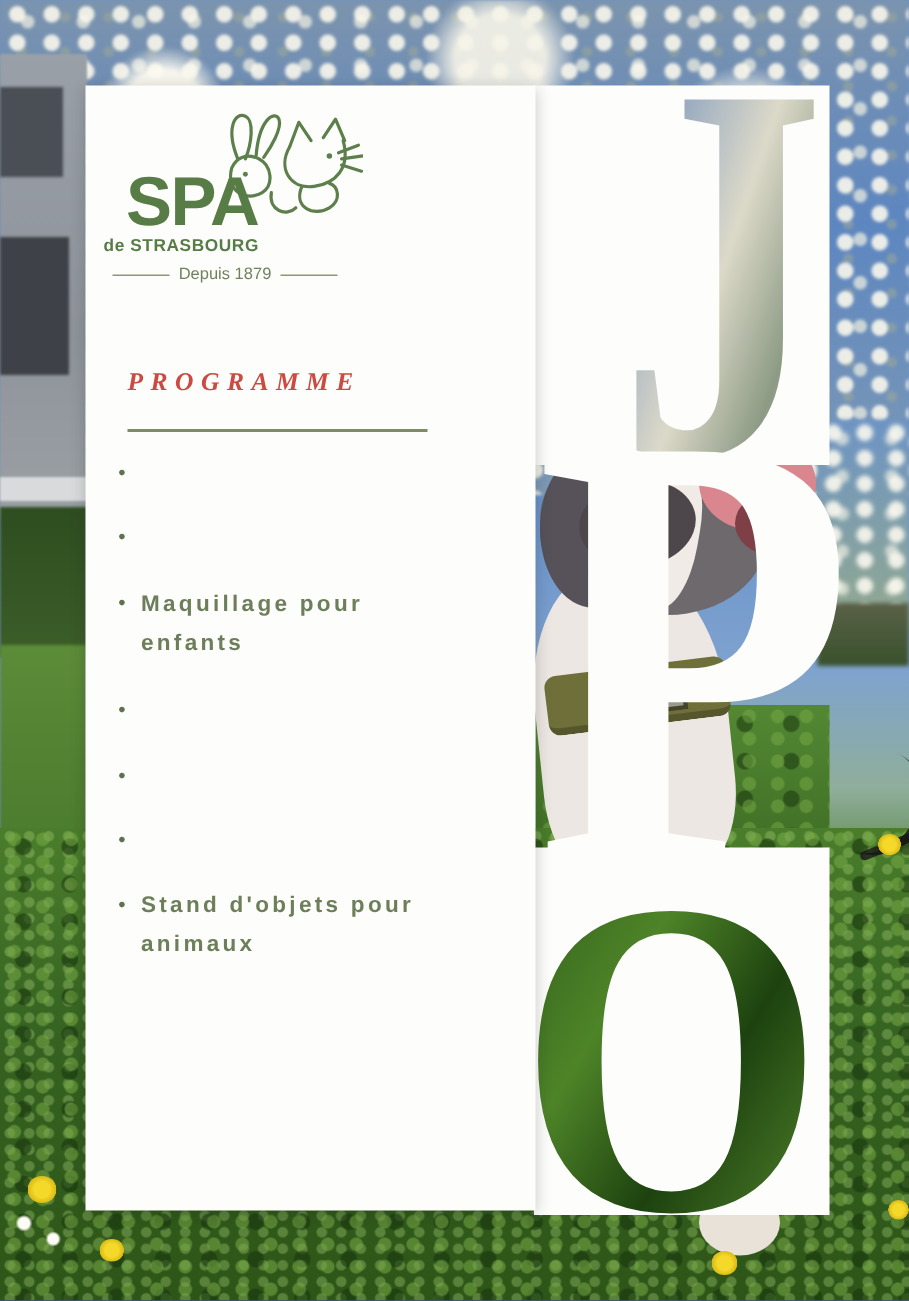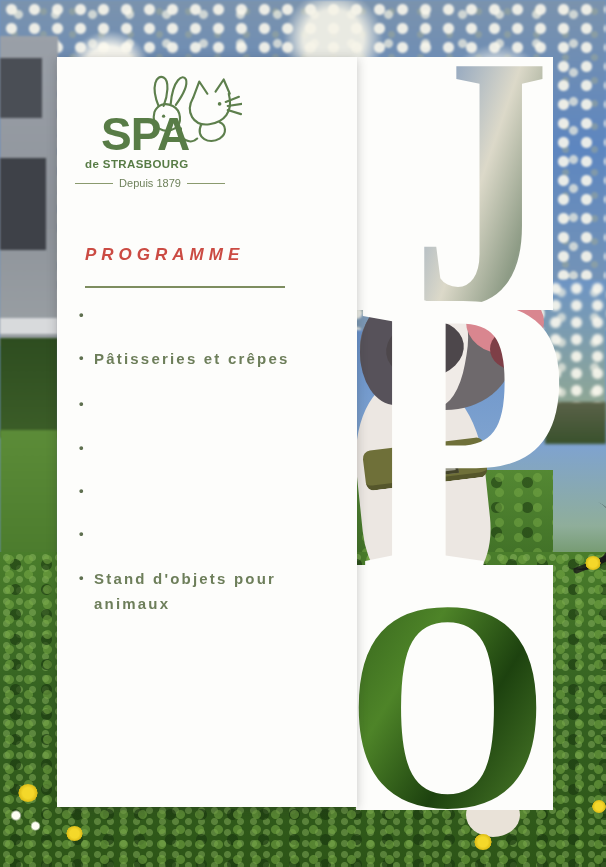--- a/index.html
+++ b/index.html
@@ -86,29 +86,29 @@
   .panel{background:#fdfdfb;}
   .panel-j{left:356px;top:57px;width:197px;height:253px;}
   .panel-o{left:356px;top:565px;width:197px;height:245px;}
   .ltr{position:absolute;overflow:visible;}
 
   
   .logo-art{position:absolute;left:73px;top:14px;width:112px;height:74px;}
   .logo-art path,.logo-art circle{stroke:#5d7f4c;stroke-width:2.1;fill:none;
     stroke-linecap:round;stroke-linejoin:round;}
   .logo-art .dot{fill:#5d7f4c;stroke:none;}
-  .spa-word{position:absolute;left:44px;top:54px;font-size:46px;font-weight:bold;
+  .spa-word{position:absolute;left:27px;top:54px;font-size:46px;font-weight:bold;
     letter-spacing:-1px;color:#587c46;line-height:1;}
-  .logo-sub{position:absolute;left:28px;top:101px;font-size:11.5px;font-weight:bold;
+  .logo-sub{position:absolute;left:12px;top:101px;font-size:11.5px;font-weight:bold;
     letter-spacing:.4px;color:#587c46;text-align:center;}
   .logo-tag{position:absolute;left:18px;top:120px;width:150px;display:flex;
     align-items:center;gap:6px;font-size:11px;color:#6f825c;text-align:right;}
   .logo-tag::before,.logo-tag::after{content:"";flex:1;height:1px;background:#8a9a6e;}
   .heading{position:absolute;left:28px;top:188px;font-size:17px;font-weight:bold;
-    font-style:italic;letter-spacing:5px;color:#cb4b43;}
+    font-style:italic;letter-spacing:5px;color:#cb4b43;font-family:Liberation Serif, serif;}
   .rule{position:absolute;left:28px;top:229px;width:200px;height:2px;background:#7d8d5f;}
   .prog-list{position:absolute;left:22px;top:246px;width:276px;margin:0;padding:0;
     list-style:none;}
   .prog-item{display:flex;margin-bottom:20px;color:#6d7e5a;font-size:15px;
     font-weight:bold;letter-spacing:2.2px;line-height:1.72;}
   .bullet{width:15px;flex:none;font-size:13px;padding-top:1px;color:#5f7050;}
 </style>
 </head>
 <body>
 
@@ -211,24 +211,24 @@
 
     <div class="heading">PROGRAMME</div>
     <div class="rule"></div>
 
     <ul class="prog-list">
         <li class="prog-item">
           <span class="bullet">•</span>
         </li>
         <li class="prog-item">
           <span class="bullet">•</span>
-          <span>Pâtisseries et crêpes</span>
-        </li>
-        <li class="prog-item">
-          <span class="bullet">•</span>
+        </li>
+        <li class="prog-item">
+          <span class="bullet">•</span>
+          <span>Maquillage pour<br>enfants</span>
         </li>
         <li class="prog-item">
           <span class="bullet">•</span>
         </li>
         <li class="prog-item">
           <span class="bullet">•</span>
         </li>
         <li class="prog-item">
           <span class="bullet">•</span>
         </li>

